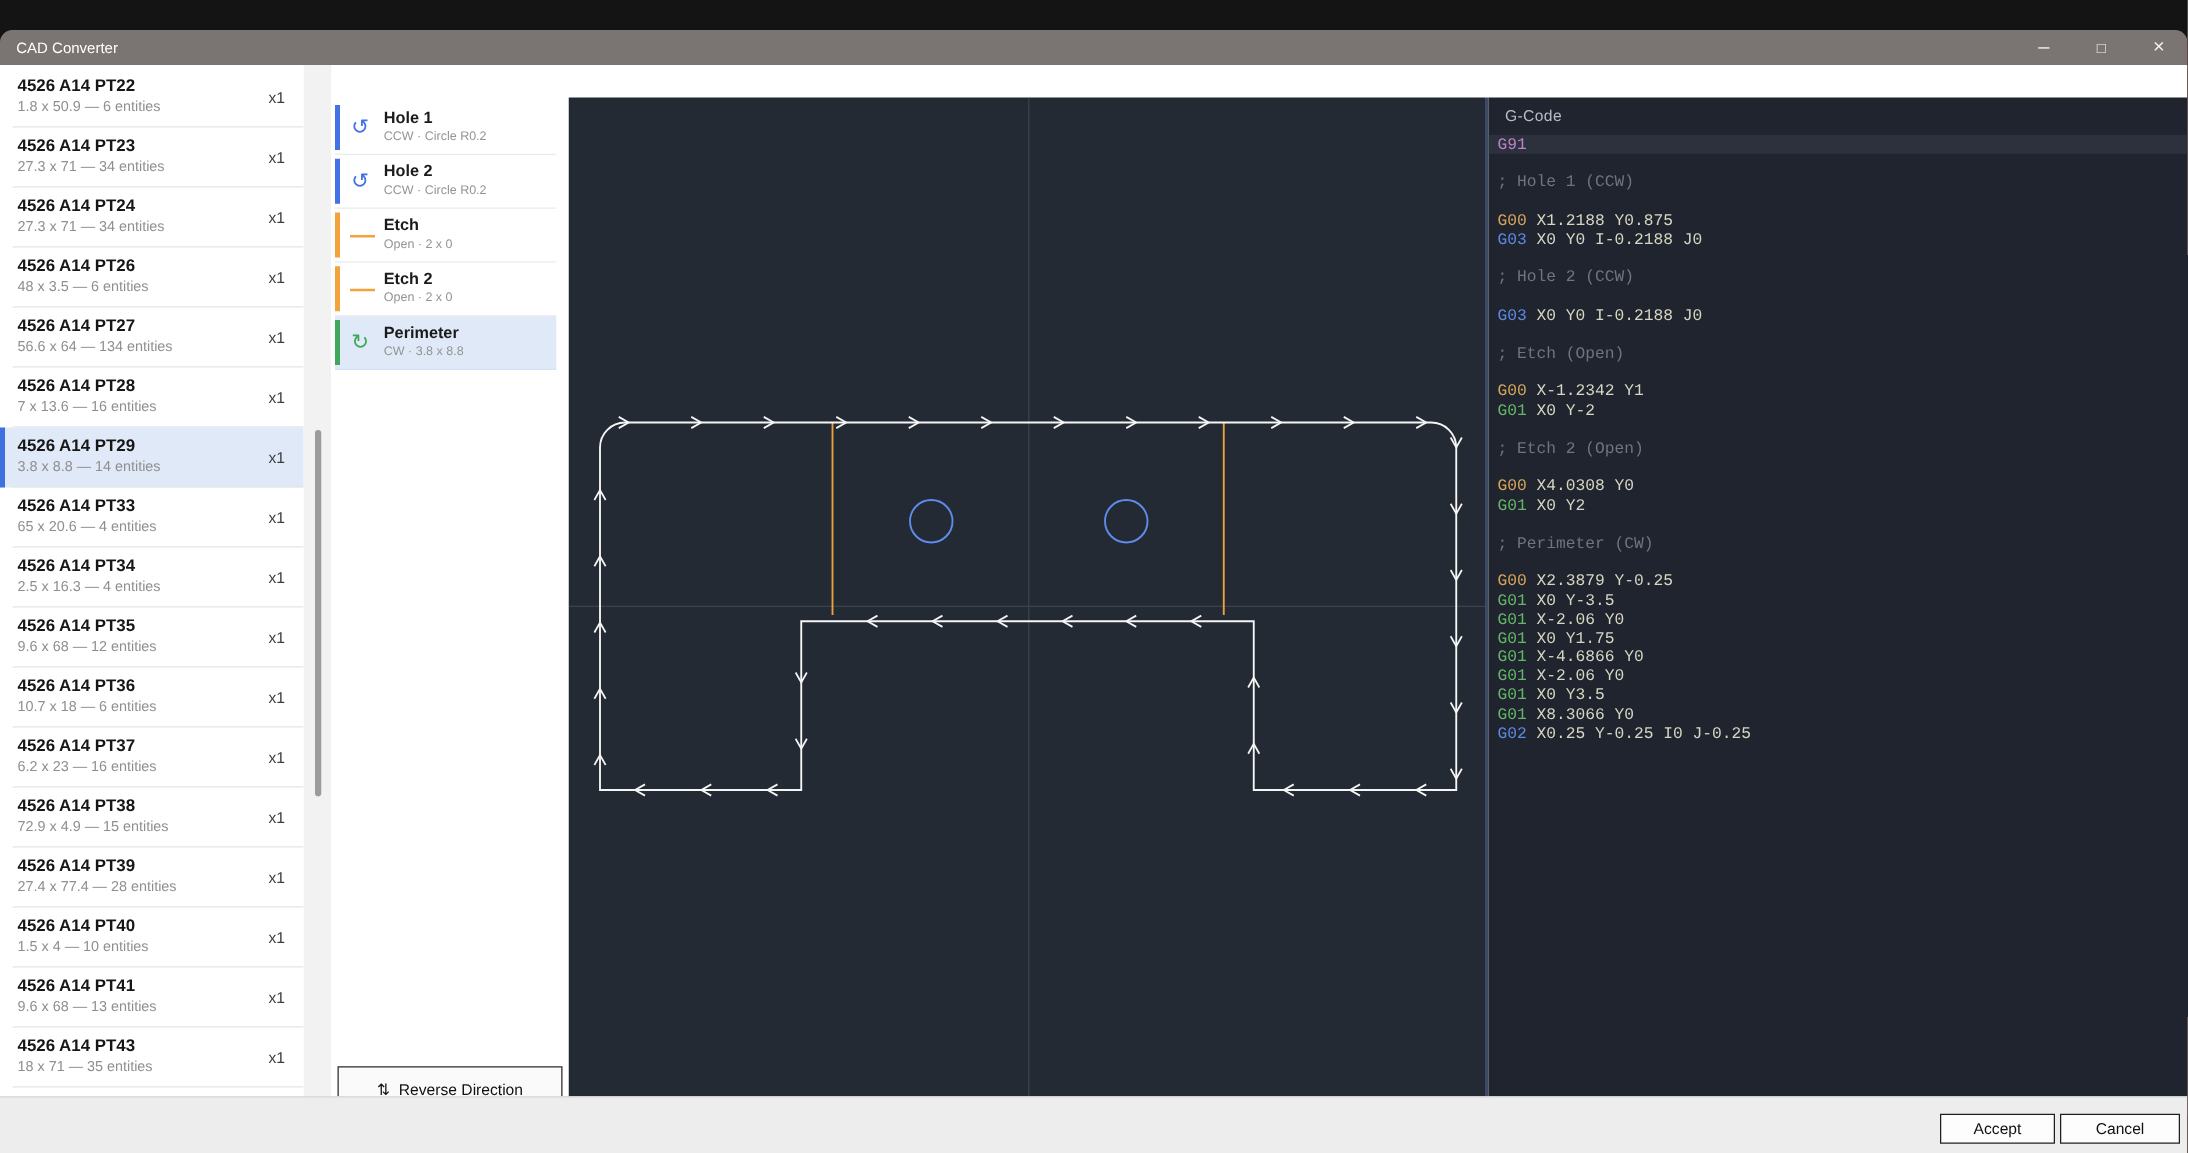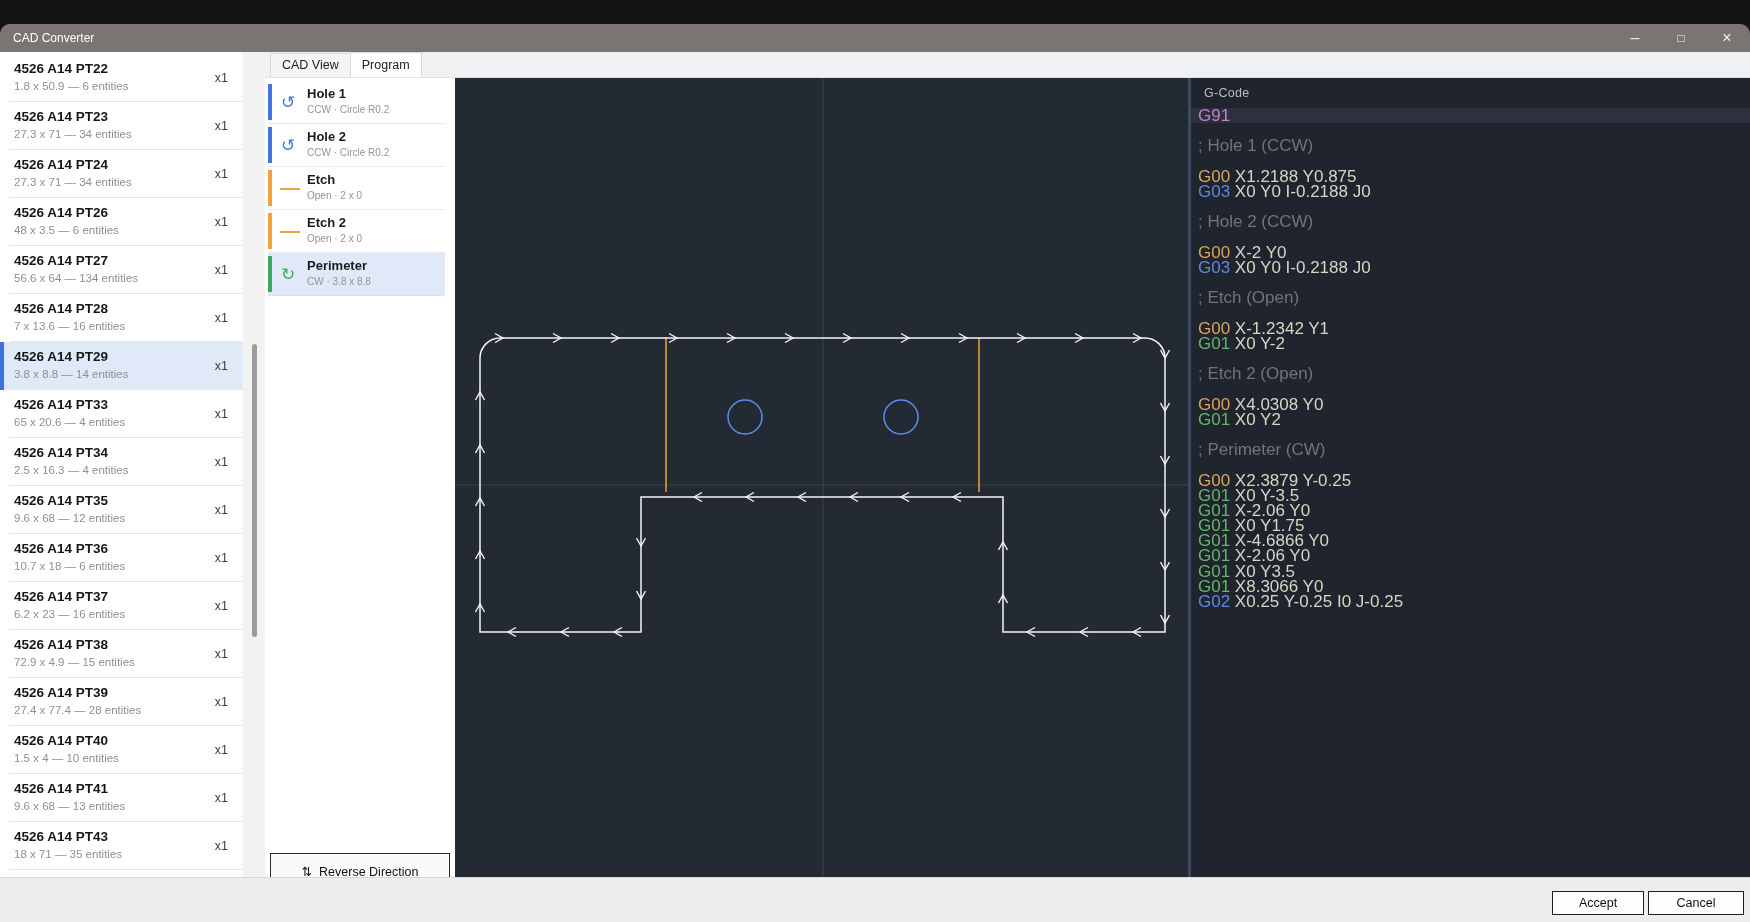--- a/index.html
+++ b/index.html
@@ -48,21 +48,21 @@
   .reverse-btn{position:absolute;left:5px;bottom:3px;width:180px;height:37px;background:#fafafa;border:1px solid #2b2b2b;display:flex;align-items:center;justify-content:center;gap:7px;font-size:12.5px;color:#111;font-family:"Liberation Sans",sans-serif;cursor:default;}
 
   
   .canvas{position:absolute;left:455px;top:26px;width:733px;bottom:0;background:#242a34;}
   .canvas svg{position:absolute;left:0;top:0;}
 
   
   .splitter{position:absolute;left:1188px;top:26px;width:3px;bottom:0;background:#3e4a63;}
   .gcode{position:absolute;left:1191px;right:0;top:26px;bottom:0;background:#20242e;overflow:hidden;}
   .gcode-header{height:30px;display:flex;align-items:center;padding-left:13px;font-size:12.5px;color:#b9bdc5;letter-spacing:.3px;}
-  .code{font-family:Liberation Sans, sans-serif;font-size:17px;line-height:15.2px;}
+  .code{font-family:Liberation Mono, monospace;font-size:13px;line-height:15.2px;}
   .code-line{height:15.2px;padding-left:7px;white-space:pre;}
   .code-line.hl{background:#2c313d;}
 
   
   .bottombar{position:absolute;left:0;right:0;bottom:16px;height:53px;background:#ededed;border-top:1px solid #d6d6d6;box-sizing:border-box;}
   .footer-btn{position:absolute;top:13px;height:24px;background:#fdfdfd;border:1px solid #1f1f1f;font-size:12.5px;color:#111;font-family:"Liberation Sans",sans-serif;cursor:default;}
   .footer-btn.accept{left:1552px;width:92px;}
   .footer-btn.cancel{left:1648px;width:96px;}
 </style>
 </head>
@@ -177,26 +177,20 @@
         <div class="part-item">
           <div class="part-title">4526 A14 PT44</div>
           <div class="part-sub"></div>
           <div class="part-qty">x1</div>
         </div>
       </div>
     <div class="scrolltrack">
       <div class="scrollthumb"></div>
     </div>
 
-    <div class="topstrip">
-      <div class="tabs">
-          <div class="tab">CAD View</div>
-          <div class="tab active">Program</div>
-        </div>
-    </div>
 
     <div class="middle">
       <div class="ops">
           <div class="op-item">
             <div class="op-accent" style="background: rgb(66, 114, 227);"></div>
             <div class="op-icon" style="color: rgb(66, 114, 227);">↺</div>
             <div class="op-title">Hole 1</div>
             <div class="op-sub">CCW · Circle R0.2</div>
           </div>
           <div class="op-item">
@@ -288,21 +282,20 @@
       <div class="code">
           <div class="code-line hl"><span style="color: rgb(192, 129, 201);">G91</span></div>
           <div class="code-line"></div>
           <div class="code-line"><span style="color: rgb(110, 117, 129);">; Hole 1 (CCW)</span></div>
           <div class="code-line"></div>
           <div class="code-line"><span style="color: rgb(215, 166, 91);">G00</span><span style="color: rgb(214, 214, 194);"> X1.2188 Y0.875</span></div>
           <div class="code-line"><span style="color: rgb(93, 138, 228);">G03</span><span style="color: rgb(214, 214, 194);"> X0 Y0 I-0.2188 J0</span></div>
           <div class="code-line"></div>
           <div class="code-line"><span style="color: rgb(110, 117, 129);">; Hole 2 (CCW)</span></div>
           <div class="code-line"></div>
-          <div class="code-line"><span style="color: rgb(215, 166, 91);">G00</span><span style="color: rgb(214, 214, 194);"> X-2 Y0</span></div>
           <div class="code-line"><span style="color: rgb(93, 138, 228);">G03</span><span style="color: rgb(214, 214, 194);"> X0 Y0 I-0.2188 J0</span></div>
           <div class="code-line"></div>
           <div class="code-line"><span style="color: rgb(110, 117, 129);">; Etch (Open)</span></div>
           <div class="code-line"></div>
           <div class="code-line"><span style="color: rgb(215, 166, 91);">G00</span><span style="color: rgb(214, 214, 194);"> X-1.2342 Y1</span></div>
           <div class="code-line"><span style="color: rgb(99, 184, 103);">G01</span><span style="color: rgb(214, 214, 194);"> X0 Y-2</span></div>
           <div class="code-line"></div>
           <div class="code-line"><span style="color: rgb(110, 117, 129);">; Etch 2 (Open)</span></div>
           <div class="code-line"></div>
           <div class="code-line"><span style="color: rgb(215, 166, 91);">G00</span><span style="color: rgb(214, 214, 194);"> X4.0308 Y0</span></div>

